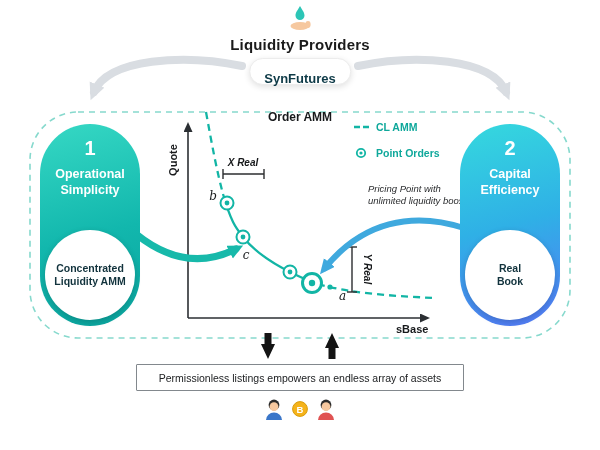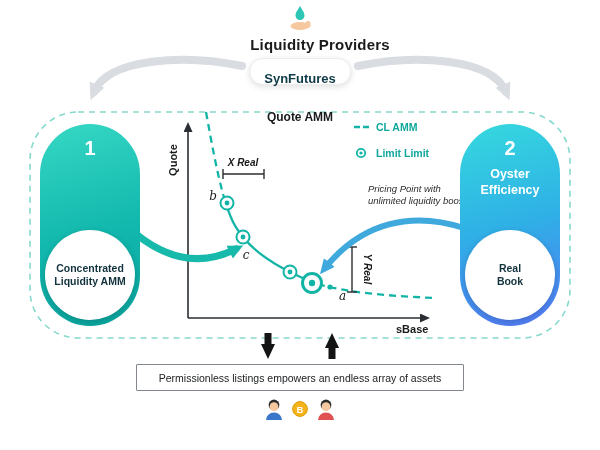--- a/index.html
+++ b/index.html
@@ -1,17 +1,17 @@
 <!DOCTYPE html>
 <html><head>
 <meta charset="utf-8">
 <style>
   * { margin:0; padding:0; box-sizing:border-box; }
   body { font-family:"Liberation Sans", sans-serif; background:#ffffff; }
-  .stage { position:relative; width:600px; height:422px; background:#ffffff; overflow:hidden;padding-left:20px; }
+  .stage { position:relative; width:600px; height:422px; background:#ffffff; overflow:hidden; }
   .abs { position:absolute; }
 
   .title { width:600px; text-align:center; font-size:15px; font-weight:800; color:#1b1b1b; letter-spacing:.2px; }
 
   .badge { left:50%; transform:translateX(-50%); top:58px; display:flex; align-items:center; gap:8px;
            background:#fff; border:1px solid #ececec; border-radius:16px; padding:4px 14px;
            box-shadow:0 2px 6px rgba(0,0,0,.12); height:27px;flex-direction:column; }
   .badge .brand { font-size:13px; font-weight:800; color:#0e3a47; }
   .badge .divider { width:1px; height:14px; background:#e1e1e1; }
   .badge .product { font-size:12px; font-weight:800; color:#17191b; }
@@ -146,51 +146,52 @@
       <rect x="0.5" y="0.5" width="17" height="17" rx="4.5" fill="url(#logoGrad)"></rect>
       <path d="M9 3.8 L13.8 6.6 L13.8 11.2 L9 14 L4.2 11.2 L4.2 6.6 Z M4.2 6.6 L9 9.4 L13.8 6.6 M9 9.4 L9 14" fill="none" stroke="#ffffff" stroke-width="1.1"></path>
     </svg>
     <span class="brand">SynFutures</span>
     <span class="divider"></span>
     <svg width="14" height="14" viewBox="0 0 14 14">
       <circle cx="7" cy="7" r="5.6" fill="#3f464d"></circle>
       <path d="M2.2 7 a4.8 4.8 0 0 0 9.6 0" fill="#565e66"></path>
       <circle cx="7" cy="8.2" r="1.5" fill="#ffffff"></circle>
     </svg>
-    <span class="product">Quote AMM</span>
+    <span class="product">Order AMM</span>
   </div>
 
   <div class="abs pill pill-left">
     <div class="num">1</div>
+    <div class="pill-title">Operational Simplicity</div>
     <div class="bubble">
       <div class="bubble-text">Concentrated Liquidity AMM</div>
     </div>
   </div>
 
   <div class="abs pill pill-right">
     <div class="num">2</div>
-    <div class="pill-title">Oyster Efficiency</div>
+    <div class="pill-title">Capital Efficiency</div>
     <div class="bubble bubble-right">
       <div class="bubble-text">Real Book</div>
     </div>
   </div>
 
   <div class="abs legend">
     <div class="row">
       <svg width="16" height="8">
         <line x1="0" y1="4" x2="15" y2="4" stroke="#12b5a5" stroke-width="2.6" stroke-dasharray="6 3"></line>
       </svg>
       <span class="lab">CL AMM</span>
     </div>
     <div class="row">
       <svg width="16" height="12">
         <circle cx="7" cy="6" r="4.2" fill="#fff" stroke="#12b5a5" stroke-width="1.8"></circle>
         <circle cx="7" cy="6" r="1.6" fill="#12b5a5"></circle>
       </svg>
-      <span class="lab">Limit Limit</span>
+      <span class="lab">Point Orders</span>
     </div>
   </div>
 
   <div class="abs note note-pricing">Pricing Point with unlimited liquidity boost</div>
 
   <div class="abs banner">Permissionless listings empowers an endless array of assets</div>
 
   <svg class="abs" style="left:263px; top:397px;" width="74" height="24" viewBox="0 0 74 24">
     <g>
       <circle cx="11" cy="8" r="5.4" fill="#2b2b2b"></circle>

